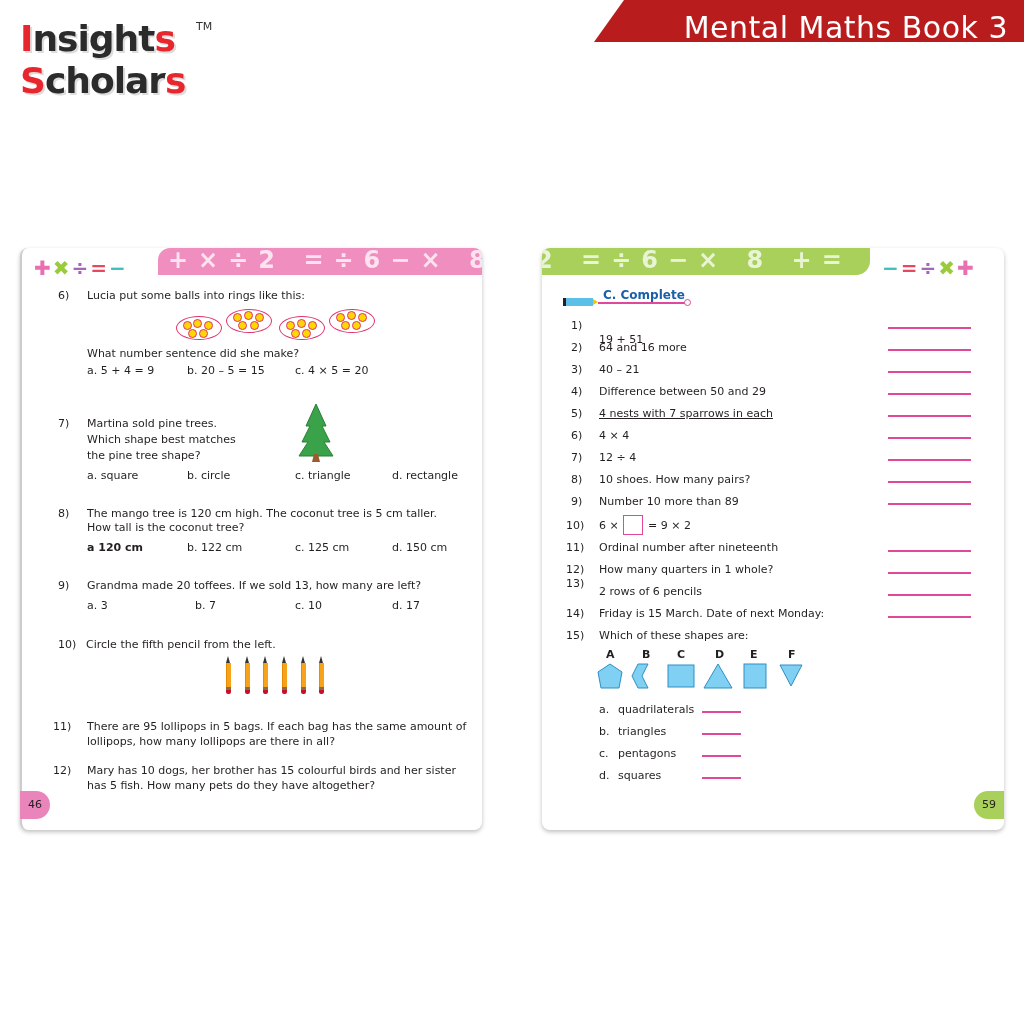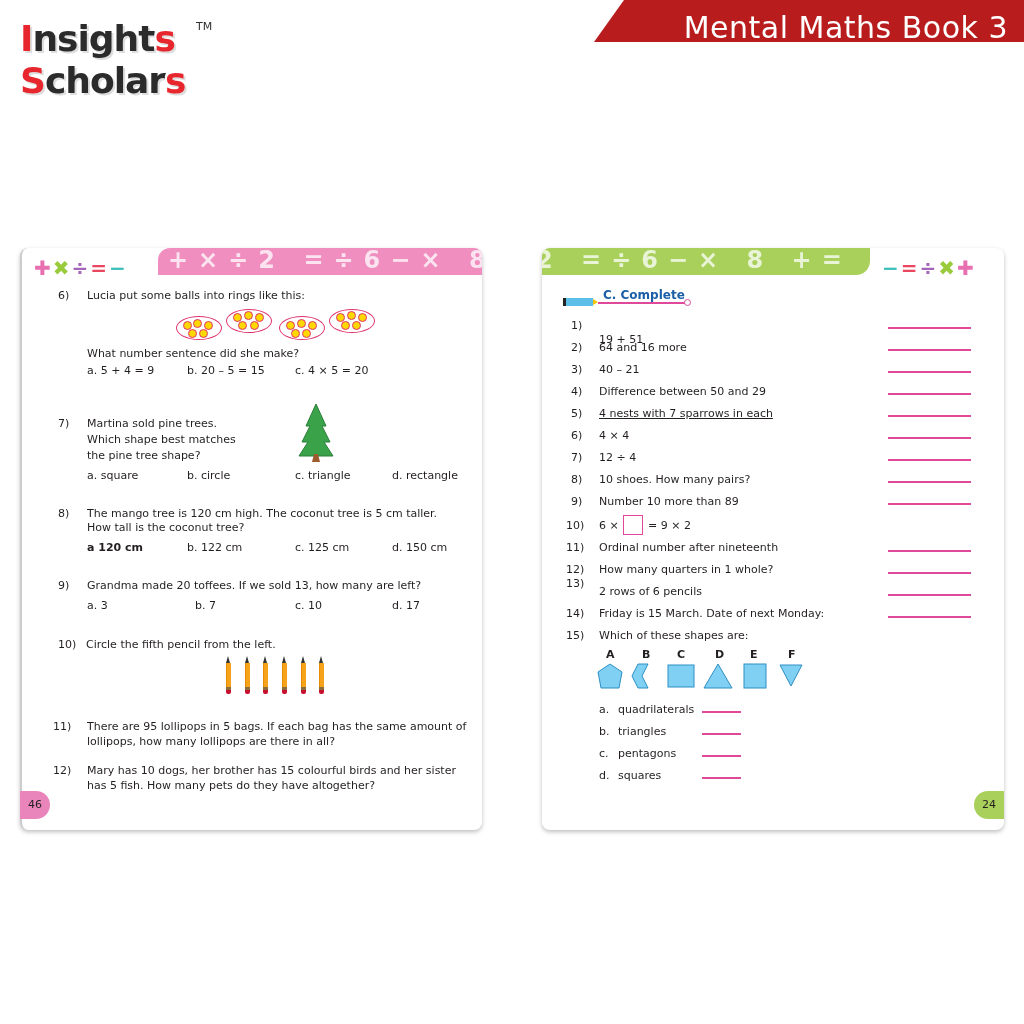--- a/index.html
+++ b/index.html
@@ -294,13 +294,13 @@
 <div class="ans-line" style="left:702px;top:733px;width:39px;"></div>
 
 <span class="txt" style="left:599px;top:746px;">c.</span>
 <span class="txt" style="left:618px;top:746px;">pentagons</span>
 <div class="ans-line" style="left:702px;top:755px;width:39px;"></div>
 
 <span class="txt" style="left:599px;top:768px;">d.</span>
 <span class="txt" style="left:618px;top:768px;">squares</span>
 <div class="ans-line" style="left:702px;top:777px;width:39px;"></div>
 
-<div class="badge badge-right">24</div>
+<div class="badge badge-right">59</div>
 
 </body></html>

